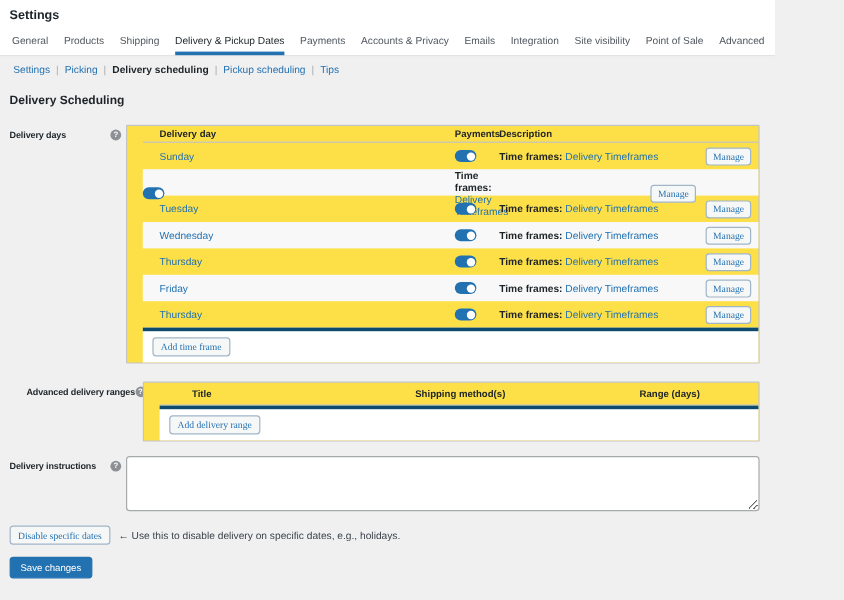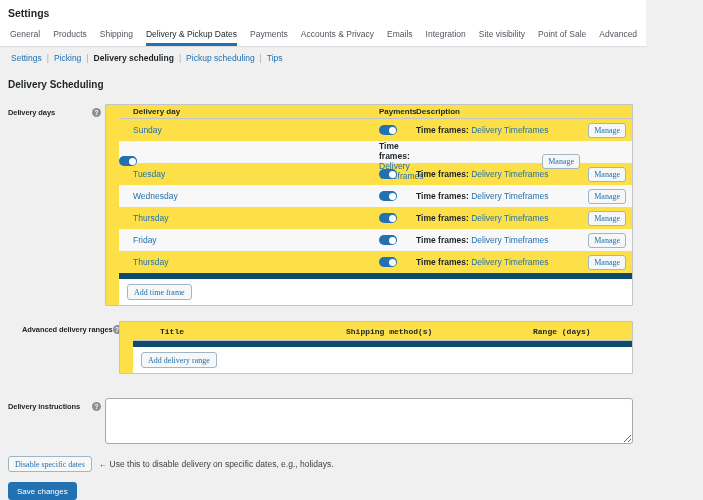--- a/index.html
+++ b/index.html
@@ -65,29 +65,29 @@
   .card {
     background: #fde047; border: 1px solid #c3c4c7; border-radius: 1px; padding-left: 13px;
   }
   .t1-grid { display: grid; grid-template-columns: 260px 37px 1fr 46px; align-items: center; }
   .t2-grid { display: grid; grid-template-columns: 27px 186px 187px 1fr; align-items: flex-start; }
   .thead {
     font-size: 8px; font-weight: 700; color: #1d2327;
     border-bottom: 1px solid #c3c4c7;
   }
   .t1-grid.thead { height: 14px; align-items: center; }
-  .t2-grid.thead { height: 19px; align-items: center; font-family: Liberation Mono, monospace; }
+  .t2-grid.thead { height: 19px; align-items: center; }
   .trow { height: 22px; font-size: 8.5px; }
   .trow:nth-child(even) { background: #f8f8f8; }
   .cell-day { padding-left: 14px; }
   .cell-head-day { padding-left: 14px; }
   .cell-desc { color: #3c434a; }
   .desc-prefix { font-weight: 700; color: #1d2327; margin-top: 34px; }
   .cell-manage { text-align: right; padding-right: 6px; }
-  .tfoot { border-top: 6px solid #0c4a6e; padding: 5px 0 5px 8px; background: #fff; }
+  .tfoot { border-top: 3px solid #0c4a6e; padding: 5px 0 5px 8px; background: #fff; }
 
   .t2-row { background: #f8f8f8; font-size: 8px; padding: 6px 0 8px 0; }
   .t2-icon-cell { padding-left: 8px; padding-top: 1px; }
   .t2-title-cell { font-size: 8.5px; }
   .t2-range-cell { font-size: 8.5px; color: #3c434a; }
   .t2-ship-cell { color: #50575e; line-height: 11px; padding-right: 10px; }
   .clock-icon { display: inline-block; width: 9px; height: 9px; }
 
   
   .toggle {
@@ -116,21 +116,21 @@
     width: 100%; height: 46px; resize: both;
     background: #fff; border: 1px solid #a7aaad; border-radius: 3px;
     font-family: "Liberation Sans", sans-serif; font-size: 9px; padding: 3px;
   }
   .disable-row { display: flex; align-items: center; gap: 7px; margin-top: 10px; }
   .hint { font-size: 8.5px; color: #3c434a; }
   .save-row { margin-top: 10px; }
 
   .mt14 { margin-top: 14px; }
   .mt16 { margin-top: 15px; margin-left: 14px; }
-  .mt10 { margin-top: 24px; }
+  .mt10 { margin-top: 12px; }
 </style>
 </head>
 <body>
 
 <div class="app">
 
   <div class="header">
     <div class="page-title">Settings</div>
     <div class="tabs">
       <span class="tab">General</span>

